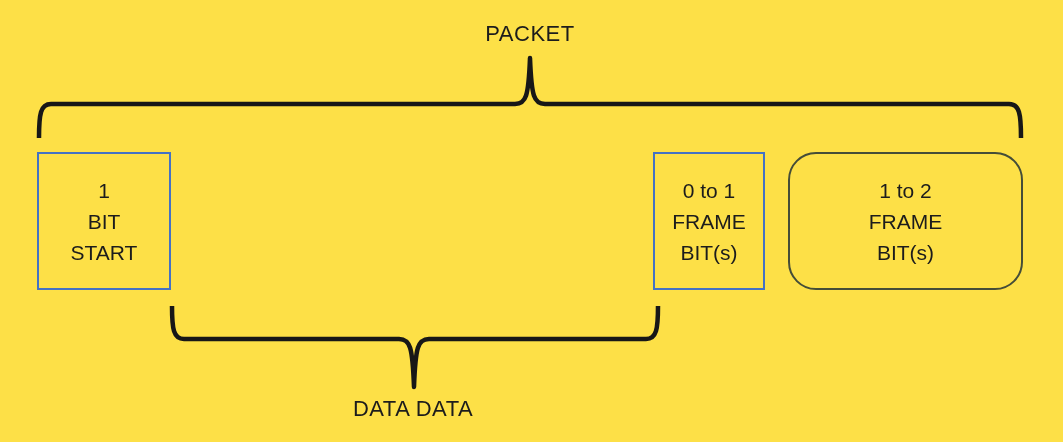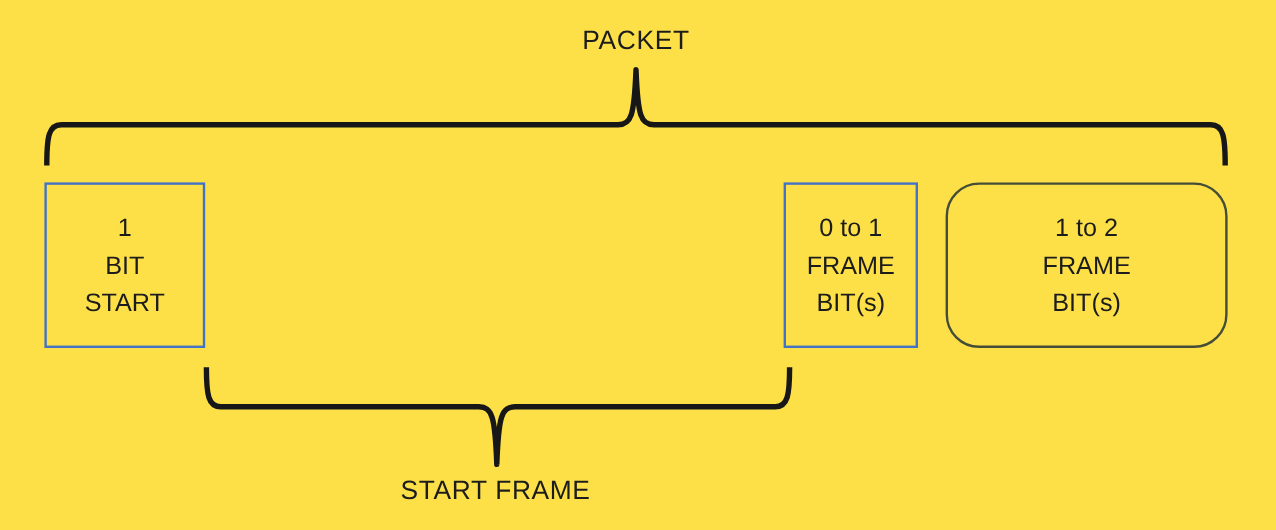--- a/index.html
+++ b/index.html
@@ -109,15 +109,15 @@
         <div>BIT(s)</div>
       </div>
     </div>
 
   </div>
 
   <svg class="brace bottom-brace" width="492" height="92" viewBox="0 0 492 92">
     <path d="M 3 4 C 3 27, 4.5 37, 15 37 L 230 37 C 241 37.5, 243.5 44, 245 85 C 246.5 44, 249 37.5, 260 37 L 477 37 C 487.5 37, 489 27, 489 4" style="stroke: rgb(23, 23, 23);"></path>
   </svg>
 
-  <div class="label data-frame-label">START FRAME</div>
+  <div class="label data-frame-label">DATA DATA</div>
 
 </div>
 
 </body></html>

